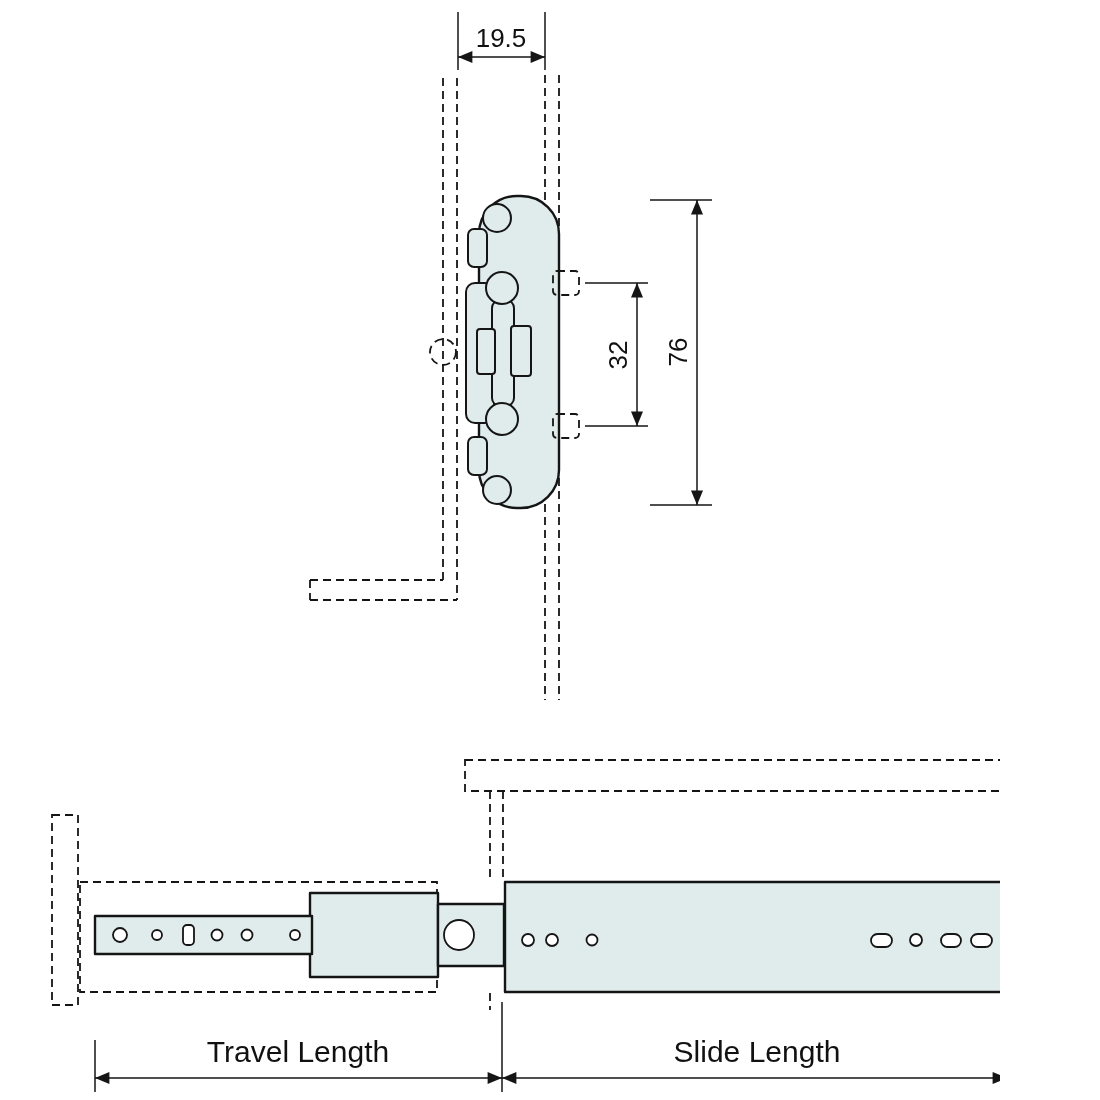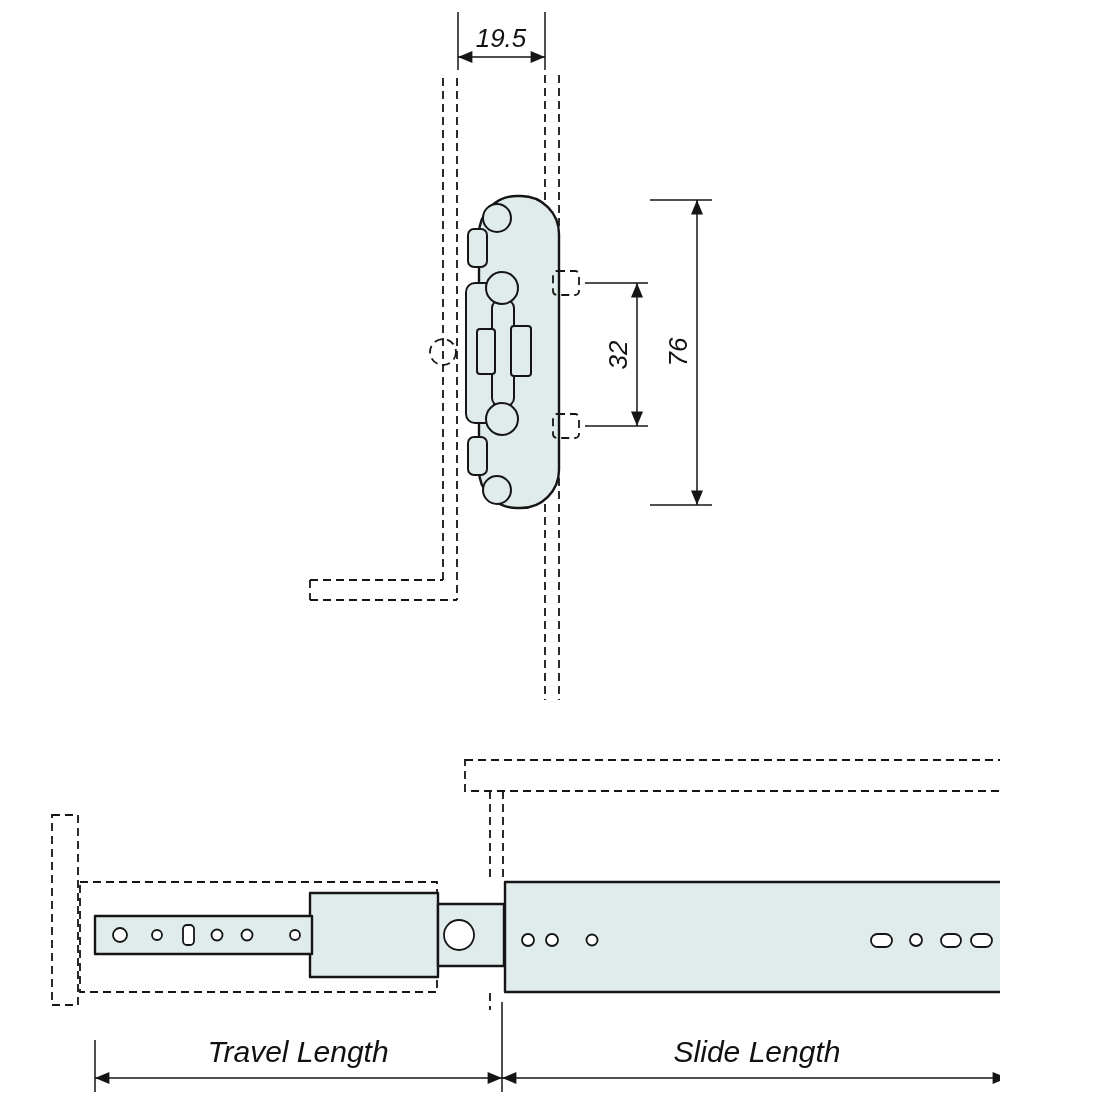--- a/index.html
+++ b/index.html
@@ -1,21 +1,21 @@
 <!DOCTYPE html>
 <html><head>
 <meta charset="utf-8">
 <style>
   :root{
     --part-fill:#dfeceb;
     --line:#151515;
     --bg:#ffffff;
   }
   html,body{margin:0;padding:0;background:var(--bg);}
-  .page{width:1000px;height:1100px;position:relative;background:var(--bg);overflow:hidden;font-style:italic;}
+  .page{width:1000px;height:1100px;position:relative;background:var(--bg);overflow:hidden;}
   svg{display:block;}
   .part{fill:var(--part-fill);stroke:var(--line);stroke-width:2.4;stroke-linejoin:round;}
   .part-thin{stroke-width:2;}
   .hole{fill:#ffffff;stroke:var(--line);stroke-width:1.8;}
   .dash{fill:none;stroke:var(--line);stroke-width:1.8;stroke-dasharray:8 5;stroke-linejoin:miter;}
   .dim{stroke:var(--line);stroke-width:1.5;fill:none;}
   .dim-text{font-family:"Liberation Sans",sans-serif;font-size:26px;fill:#111;}
   .label-text{font-family:"Liberation Sans",sans-serif;font-size:30px;fill:#111;}
   #arrow path{fill:var(--line);}
 </style>

